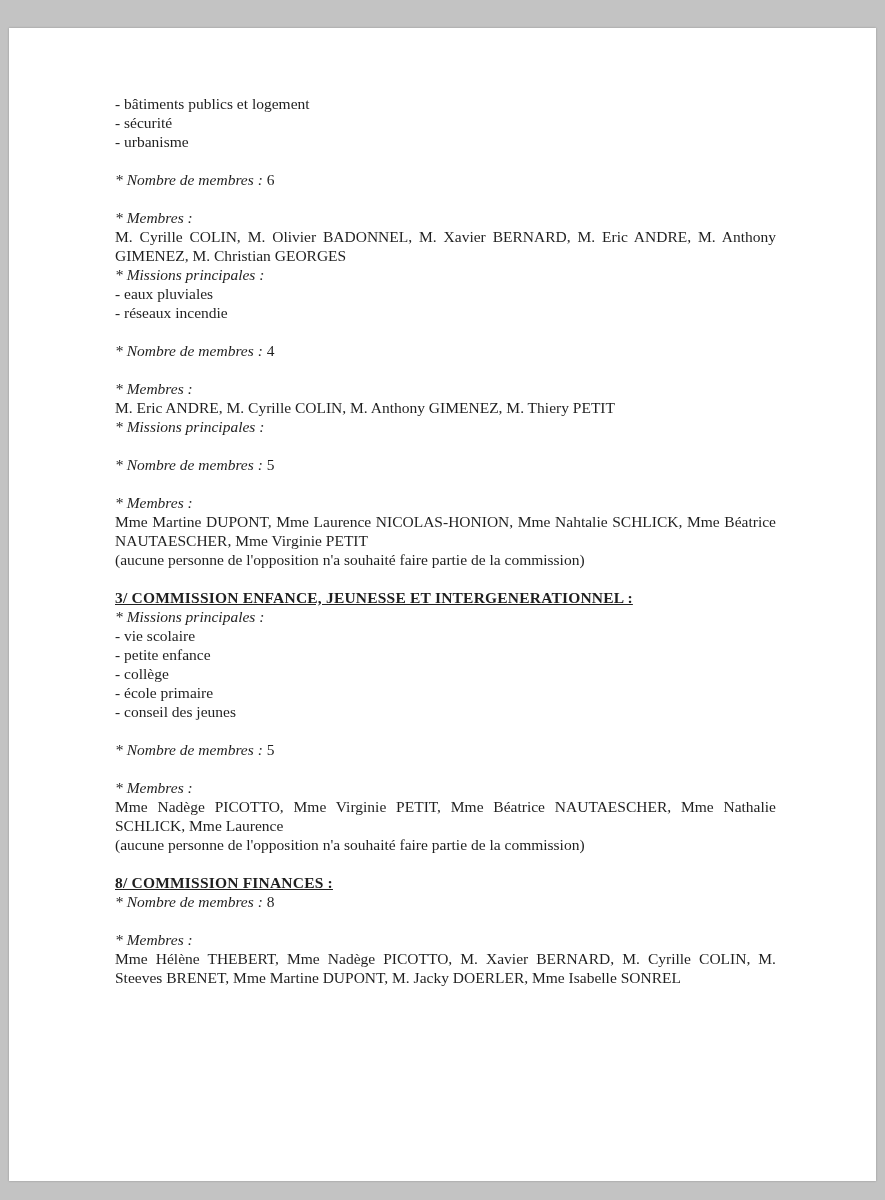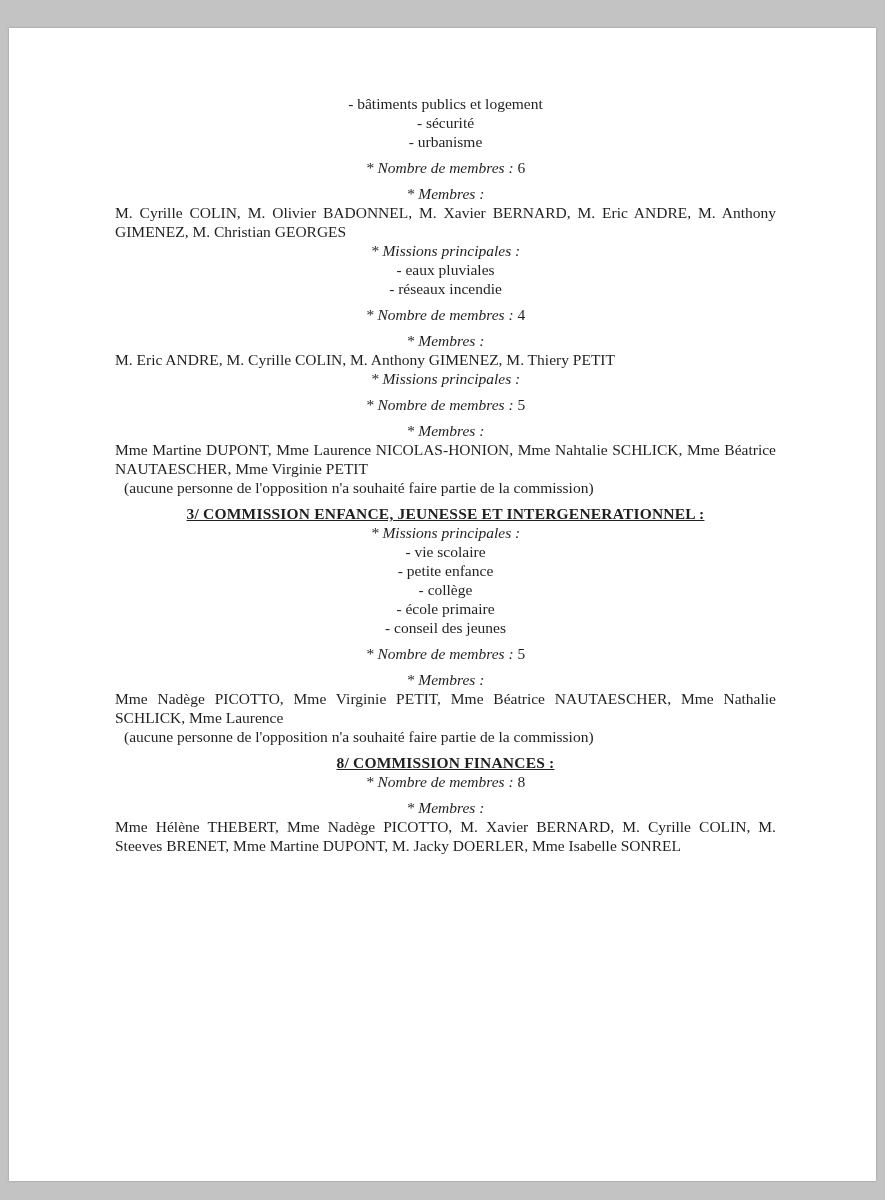--- a/index.html
+++ b/index.html
@@ -24,33 +24,33 @@
     box-shadow: 0 0 2px rgba(0,0,0,0.25);
   }
   .content {
     box-sizing: border-box;
     padding: 66px 100px 0 106px;
     width: 100%;
     color: #1f1f1f;
     font-size: 15.5px;
     line-height: 19px;
   }
-  .block { margin: 0; text-align: center; }
-  .gap { margin-top: 7px; }
+  .block { margin: 0; }
+  .gap { margin-top: 19px; }
   .line { white-space: normal; }
   .italic { font-style: italic; }
   .heading {
     font-weight: 700;
     text-decoration: underline;
     letter-spacing: 0.2px;
   }
   .para {
     text-align: justify;
   }
-  .note { text-align: left; margin-left: 9px; }
+  .note { text-align: left; }
 </style>
 </head>
 <body>
 
 <div class="paper">
   <div class="content" id="doc-content">
       <div class="block">
         <div class="line">- bâtiments publics et logement</div>
         <div class="line">- sécurité</div>
         <div class="line">- urbanisme</div>

